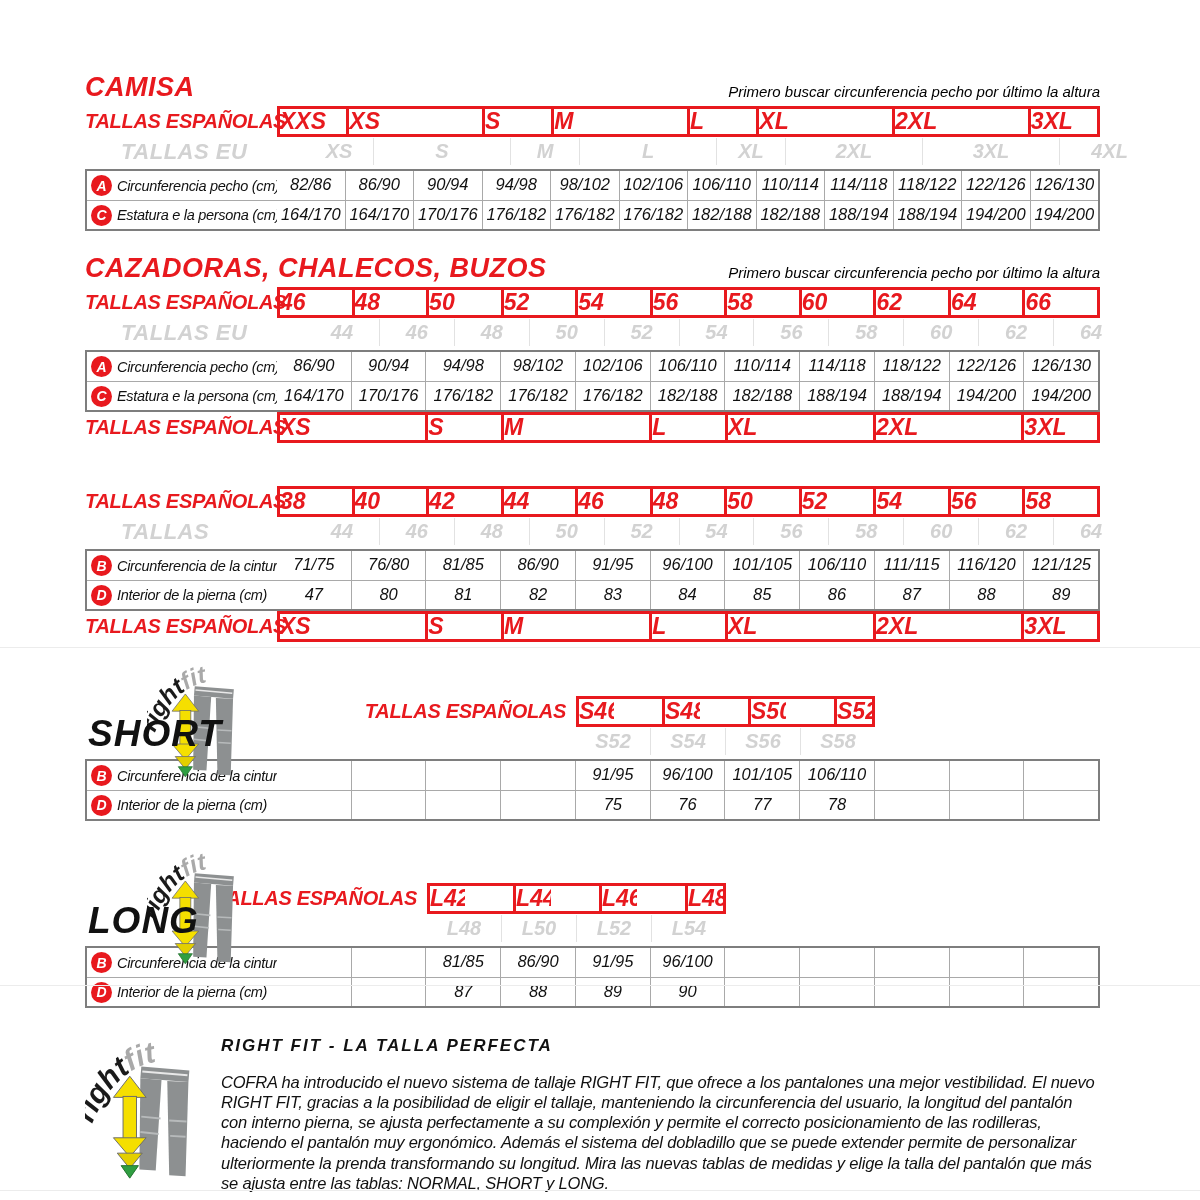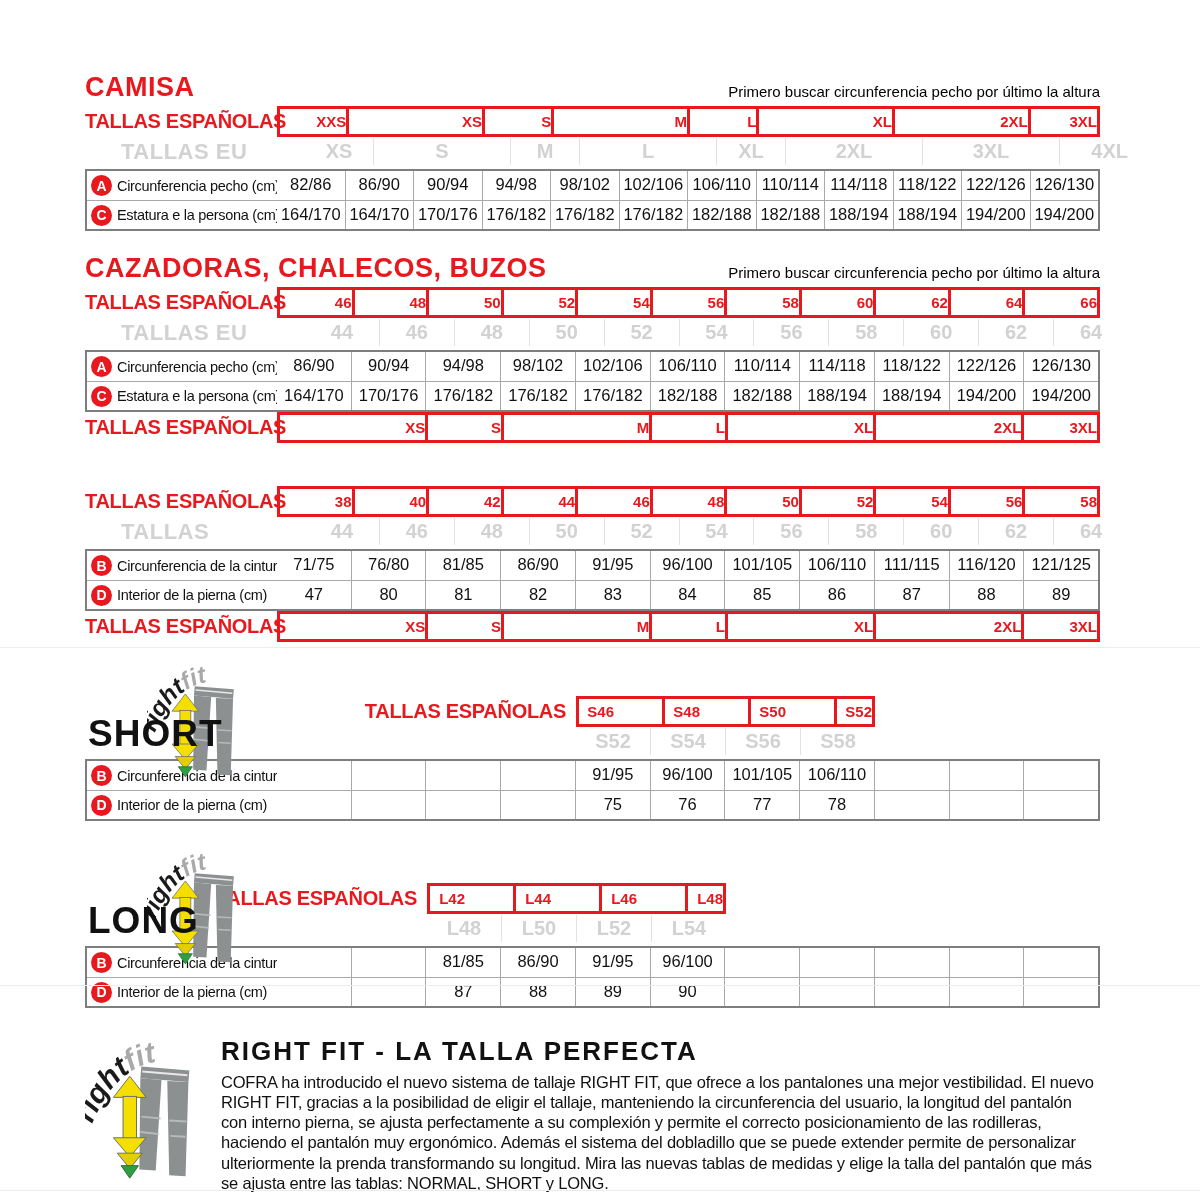--- a/index.html
+++ b/index.html
@@ -4,30 +4,30 @@
 <style>
   :root{
     --red:#e8191e;
     --gray-txt:#d2d2d2;
     --grid-dark:#7e7e7e;
     --grid-mid:#a9a9a9;
     --grid-light:#e2e2e2;
   }
   *{margin:0;padding:0;box-sizing:border-box;}
   body{width:1200px;height:1200px;background:#fff;font-family:"Liberation Sans",sans-serif;overflow:hidden;position:relative;}
-  .page{width:1200px;height:1200px;position:relative;}
+  .page{width:1200px;height:1200px;position:relative;font-style:italic;}
   .section{margin-left:85px;width:1015px;position:relative;}
   .sec-head{display:flex;justify-content:space-between;align-items:flex-end;margin-bottom:3px;}
   .sec-title{color:var(--red);font-weight:bold;font-size:27px;letter-spacing:.5px;white-space:nowrap;}
   .sec-note{font-size:15px;color:#000;padding-bottom:3px;white-space:nowrap;}
   
   .hrow{display:flex;width:100%;}
   .hlabel{width:192px;text-align:right;padding-right:10px;color:var(--red);font-weight:bold;font-size:20px;line-height:31px;letter-spacing:-.3px;white-space:nowrap;}
   .boxes{flex:1;display:flex;border:3px solid var(--red);height:31px;}
-  .box{flex:1 1 0;border-left:3px solid var(--red);color:var(--red);font-weight:bold;font-size:15px;text-align:right;line-height:25px;overflow:hidden;}
+  .box{flex:1 1 0;border-left:3px solid var(--red);color:var(--red);font-weight:bold;font-size:23px;text-align:left;line-height:25px;overflow:hidden;}
   .box:first-child{border-left:none;}
   
   .eurow{display:flex;width:100%;margin-top:1px;margin-left:28px;}
   .eulabel{width:192px;text-align:left;padding-left:8px;color:var(--gray-txt);font-weight:bold;font-size:22px;line-height:27px;letter-spacing:.5px;white-space:nowrap;}
   .euboxes{flex:1;display:flex;height:27px;}
   .eucell{flex:1 1 0;border-left:1px solid var(--grid-light);color:var(--gray-txt);font-weight:bold;font-size:20px;text-align:center;line-height:27px;}
   .eucell:first-child{border-left:none;}
   
   .dgrid{border:2px solid var(--grid-dark);margin-top:4px;width:100%;}
   .drow{display:flex;height:29px;}
@@ -46,21 +46,21 @@
   .srow{display:flex;width:100%;}
   .spacer-s{width:491px;}  .filler-s{width:224px;}
   .spacer-l{width:342px;}  .filler-l{width:374px;}
   .spacer-lbl{text-align:right;padding-right:10px;color:var(--red);font-weight:bold;font-size:20px;line-height:31px;letter-spacing:-.3px;white-space:nowrap;}
   .boxes4{width:299px;display:flex;border:3px solid var(--red);height:31px;gap:48px;}
   .euboxes4{width:299px;display:flex;height:27px;}
   
   .rf-block{margin-top:28px;display:flex;margin-left:85px;width:1015px;}
   .rf-logo{width:128px;min-width:128px;position:relative;top:-4px;}
   .rf-text{flex:1;padding-left:8px;}
-  .rf-heading{font-size:26px;font-weight:bold;color:#111;letter-spacing:2px;margin-bottom:5px;}
+  .rf-heading{font-size:17px;font-weight:bold;color:#111;letter-spacing:2px;margin-bottom:16px;}
   .rf-par{font-size:16.5px;color:#111;line-height:1.22;letter-spacing:-.2px;}
   .rule{position:absolute;left:0;width:1200px;border-top:1px solid #ececec;}
 </style>
 </head>
 <body>
 
 <svg width="0" height="0" style="position:absolute" aria-hidden="true">
   <defs>
     <g id="rf-logo">
       <path id="rf-arc" d="M6,98 Q42,6 128,38" fill="none"></path>

